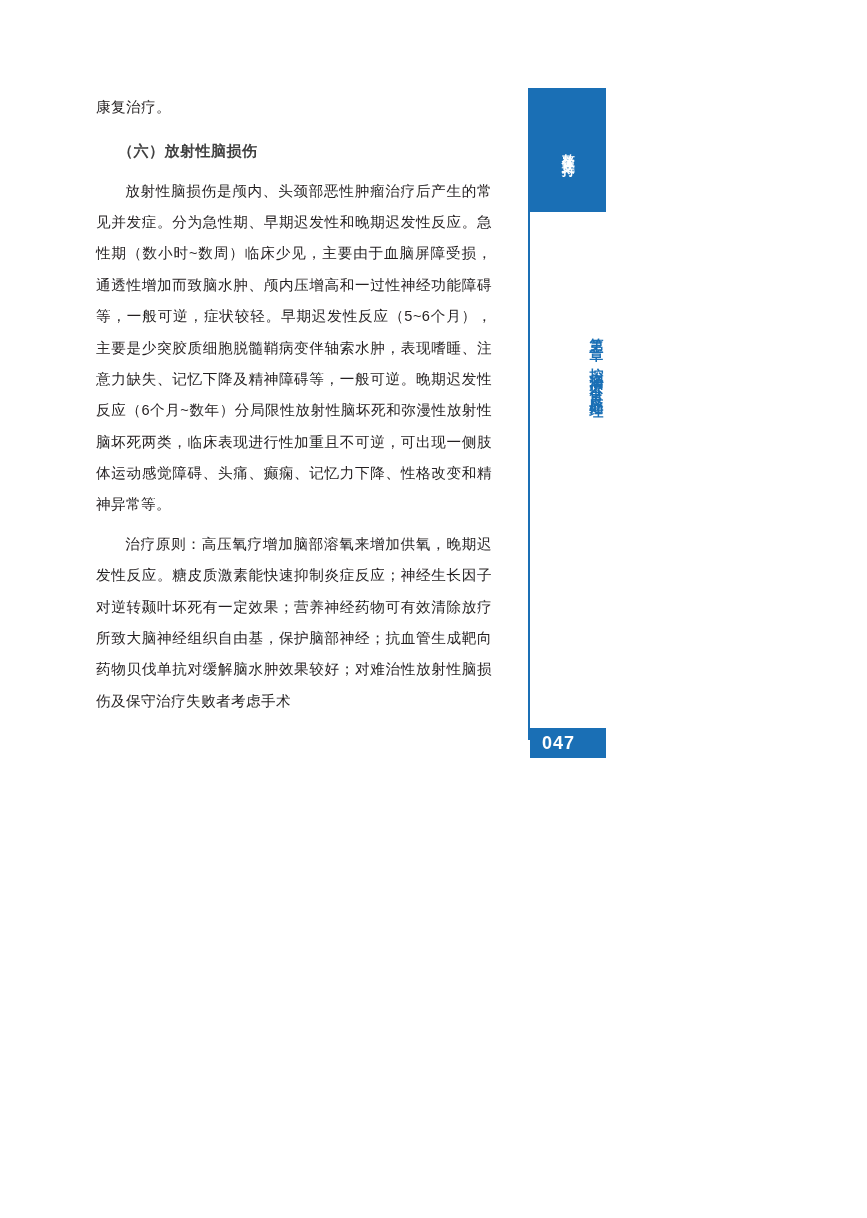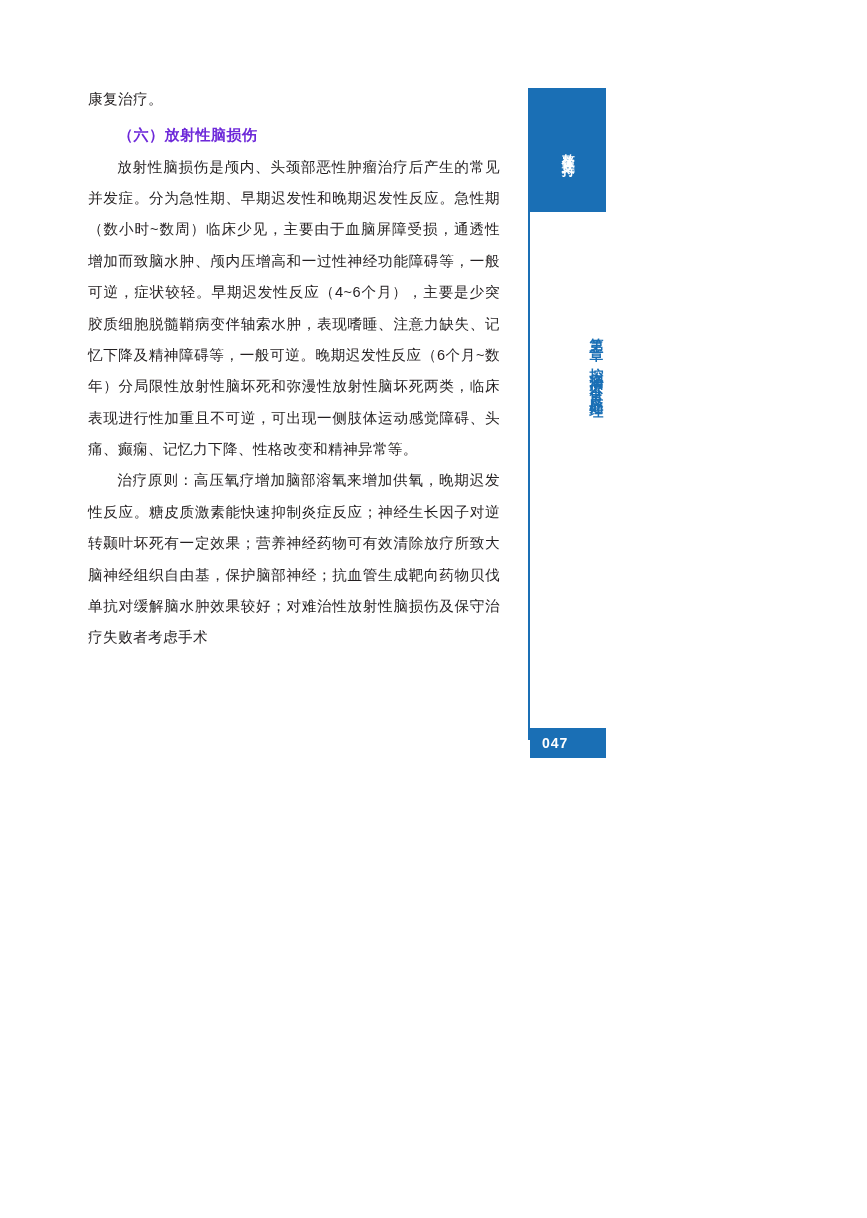--- a/index.html
+++ b/index.html
@@ -86,50 +86,50 @@
     left: 530px;
     top: 728px;
     width: 76px;
     height: 30px;
     background: #1a6fb5;
     color: #ffffff;
     display: flex;
     align-items: center;
     padding-left: 12px;
     box-sizing: border-box;
-    font-size: 14px;
+    font-size: 18px;
     font-weight: bold;
     letter-spacing: 1px;
   }
 
   
   .body-col {
     position: absolute;
     left: 88px;
     top: 84px;
     width: 412px;
   }
 
   .para {
     font-size: 14.6px;
     line-height: 2.15;
     color: #231f20;
     text-align: justify;
     text-justify: inter-ideograph;
     letter-spacing: 0.4px;
-    margin: 0;
+    margin: 8px;
   }
   .para.indent {
     text-indent: 2em;
   }
 
   .heading {
     font-size: 15px;
     font-weight: bold;
-    color: #6d28d9;
+    color: #404040;
     line-height: 2.15;
     letter-spacing: 0.5px;
     margin: 2px 0 0 0;
     text-indent: 2em;
   }
 
   .gap-small { height: 2px; }
 </style>
 </head>
 <body>
@@ -143,17 +143,17 @@
   </div>
 
   <div class="chapter-vertical">第三章　控瘤治疗不良反应处理</div>
 
   <div class="page-number-box">047</div>
 
   <div class="body-col">
     <p class="para">康复治疗。</p>
     <div class="gap-small"></div>
     <h2 class="heading">（六）放射性脑损伤</h2>
-    <p class="para indent">放射性脑损伤是颅内、头颈部恶性肿瘤治疗后产生的常见并发症。分为急性期、早期迟发性和晚期迟发性反应。急性期（数小时~数周）临床少见，主要由于血脑屏障受损，通透性增加而致脑水肿、颅内压增高和一过性神经功能障碍等，一般可逆，症状较轻。早期迟发性反应（4~6个月），主要是少突胶质细胞脱髓鞘病变伴轴索水肿，表现嗜睡、注意力缺失、记忆下降及精神障碍等，一般可逆。晚期迟发性反应（6个月~数年）分局限性放射性脑坏死和弥漫性放射性脑坏死两类，临床表现进行性加重且不可逆，可出现一侧肢体运动感觉障碍、头痛、癫痫、记忆力下降、性格改变和精神异常等。</p>
+    <p class="para indent">放射性脑损伤是颅内、头颈部恶性肿瘤治疗后产生的常见并发症。分为急性期、早期迟发性和晚期迟发性反应。急性期（数小时~数周）临床少见，主要由于血脑屏障受损，通透性增加而致脑水肿、颅内压增高和一过性神经功能障碍等，一般可逆，症状较轻。早期迟发性反应（5~6个月），主要是少突胶质细胞脱髓鞘病变伴轴索水肿，表现嗜睡、注意力缺失、记忆下降及精神障碍等，一般可逆。晚期迟发性反应（6个月~数年）分局限性放射性脑坏死和弥漫性放射性脑坏死两类，临床表现进行性加重且不可逆，可出现一侧肢体运动感觉障碍、头痛、癫痫、记忆力下降、性格改变和精神异常等。</p>
     <p class="para indent">治疗原则：高压氧疗增加脑部溶氧来增加供氧，晚期迟发性反应。糖皮质激素能快速抑制炎症反应；神经生长因子对逆转颞叶坏死有一定效果；营养神经药物可有效清除放疗所致大脑神经组织自由基，保护脑部神经；抗血管生成靶向药物贝伐单抗对缓解脑水肿效果较好；对难治性放射性脑损伤及保守治疗失败者考虑手术</p>
   </div>
 
 </div>
 
 </body></html>

